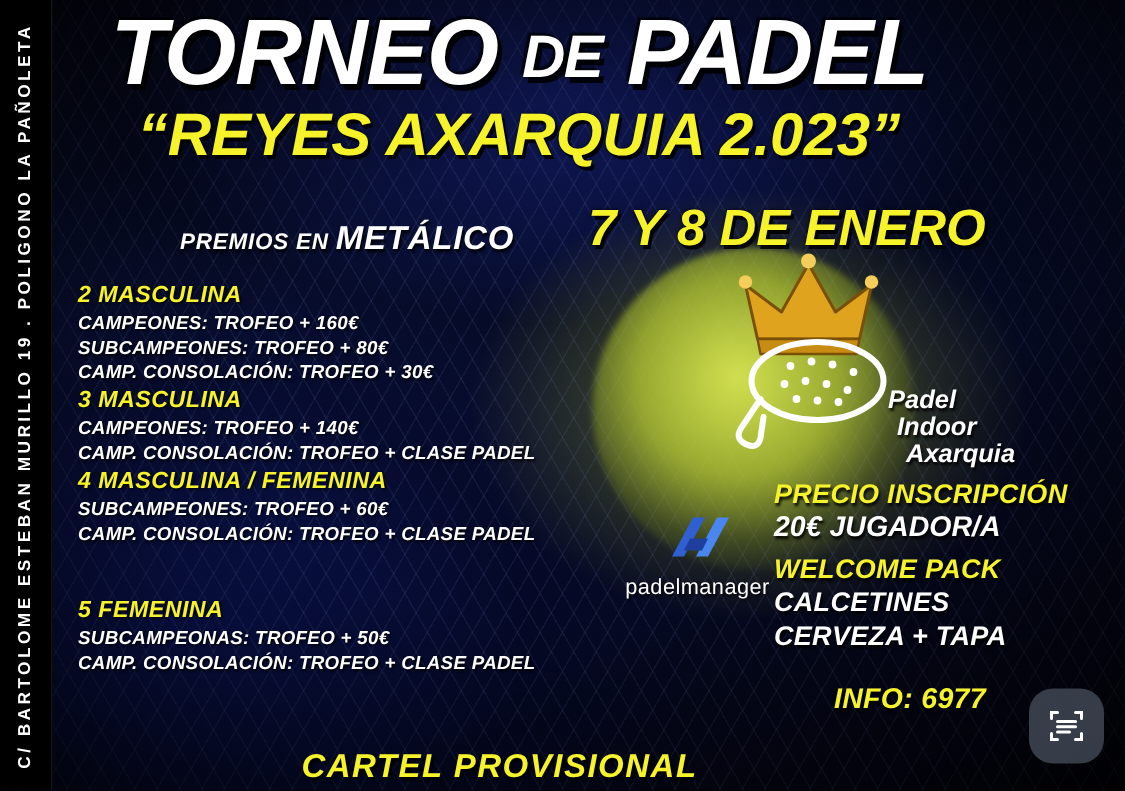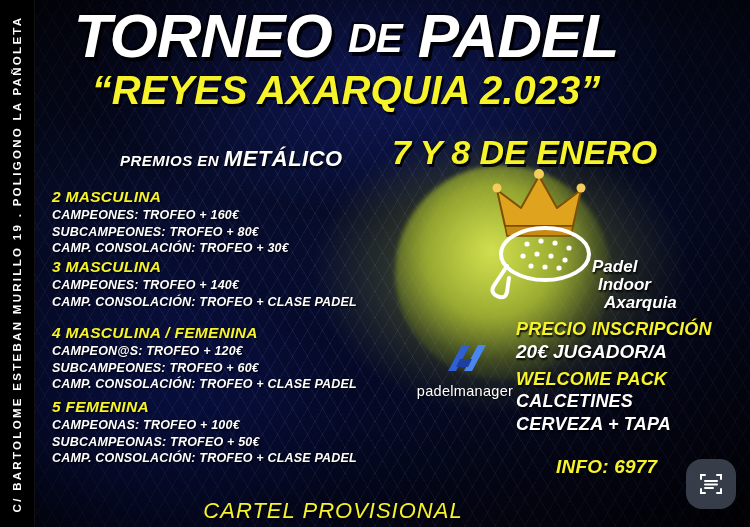--- a/index.html
+++ b/index.html
@@ -161,21 +161,21 @@
     color: #ffffff;
     font-weight: bold;
     font-style: italic;
     font-size: 12.5px;
     letter-spacing: 0.2px;
     line-height: 1.32;
     white-space: nowrap;
   }
   #cat0 { top: 188px; }
   #cat1 { top: 258px; }
-  #cat2 { top: 324px; }
+  #cat2 { top: 312px; }
   #cat3 { top: 398px; }
 
   
   #precio {
     position: absolute;
     left: 516px; top: 319px;
     color: #f7f32a;
     font-weight: bold;
     font-style: italic;
     font-size: 18px;
@@ -243,21 +243,21 @@
     white-space: nowrap;
     text-shadow: 1px 2px 2px rgba(0,0,0,0.95);
     z-index: 5;
   }
   #provisional {
     position: absolute;
     left: 0; top: 498px;
     width: 666px;
     text-align: center;
     color: #f7f32a;
-    font-weight: normal;
+    font-weight: bold;
     font-style: italic;
     font-size: 22px;
     letter-spacing: 1px;
     text-shadow: 2px 2px 2px rgba(0,0,0,0.95);
     z-index: 5;
   }
 
   
   #club-logo {
     position: absolute;
@@ -345,28 +345,26 @@
   </div>
 
   <div class="cat" id="cat1">
     <div class="cat-title">3 MASCULINA</div>
     <div class="cat-line">CAMPEONES: TROFEO + 140€</div>
     <div class="cat-line">CAMP. CONSOLACIÓN: TROFEO + CLASE PADEL</div>
   </div>
 
   <div class="cat" id="cat2">
     <div class="cat-title">4 MASCULINA / FEMENINA</div>
-    <div class="cat-line">CAMPEON@S: TROFEO + 120€</div>
     <div class="cat-line">SUBCAMPEONES: TROFEO + 60€</div>
     <div class="cat-line">CAMP. CONSOLACIÓN: TROFEO + CLASE PADEL</div>
   </div>
 
   <div class="cat" id="cat3">
     <div class="cat-title">5 FEMENINA</div>
-    <div class="cat-line">CAMPEONAS: TROFEO + 100€</div>
     <div class="cat-line">SUBCAMPEONAS: TROFEO + 50€</div>
     <div class="cat-line">CAMP. CONSOLACIÓN: TROFEO + CLASE PADEL</div>
   </div>
 
   <div id="club-logo">
     <svg width="200" height="145" viewBox="0 0 200 145">
 
       <g>
         <path d="M18 58 L10 22 L34 40 L52 8 L70 40 L94 22 L86 58 Z" fill="#e0a31e" stroke="#7a4f06" stroke-width="2" stroke-linejoin="round"></path>
         <path d="M18 58 L86 58 L84 68 L20 68 Z" fill="#c98c13" stroke="#7a4f06" stroke-width="1.6"></path>

